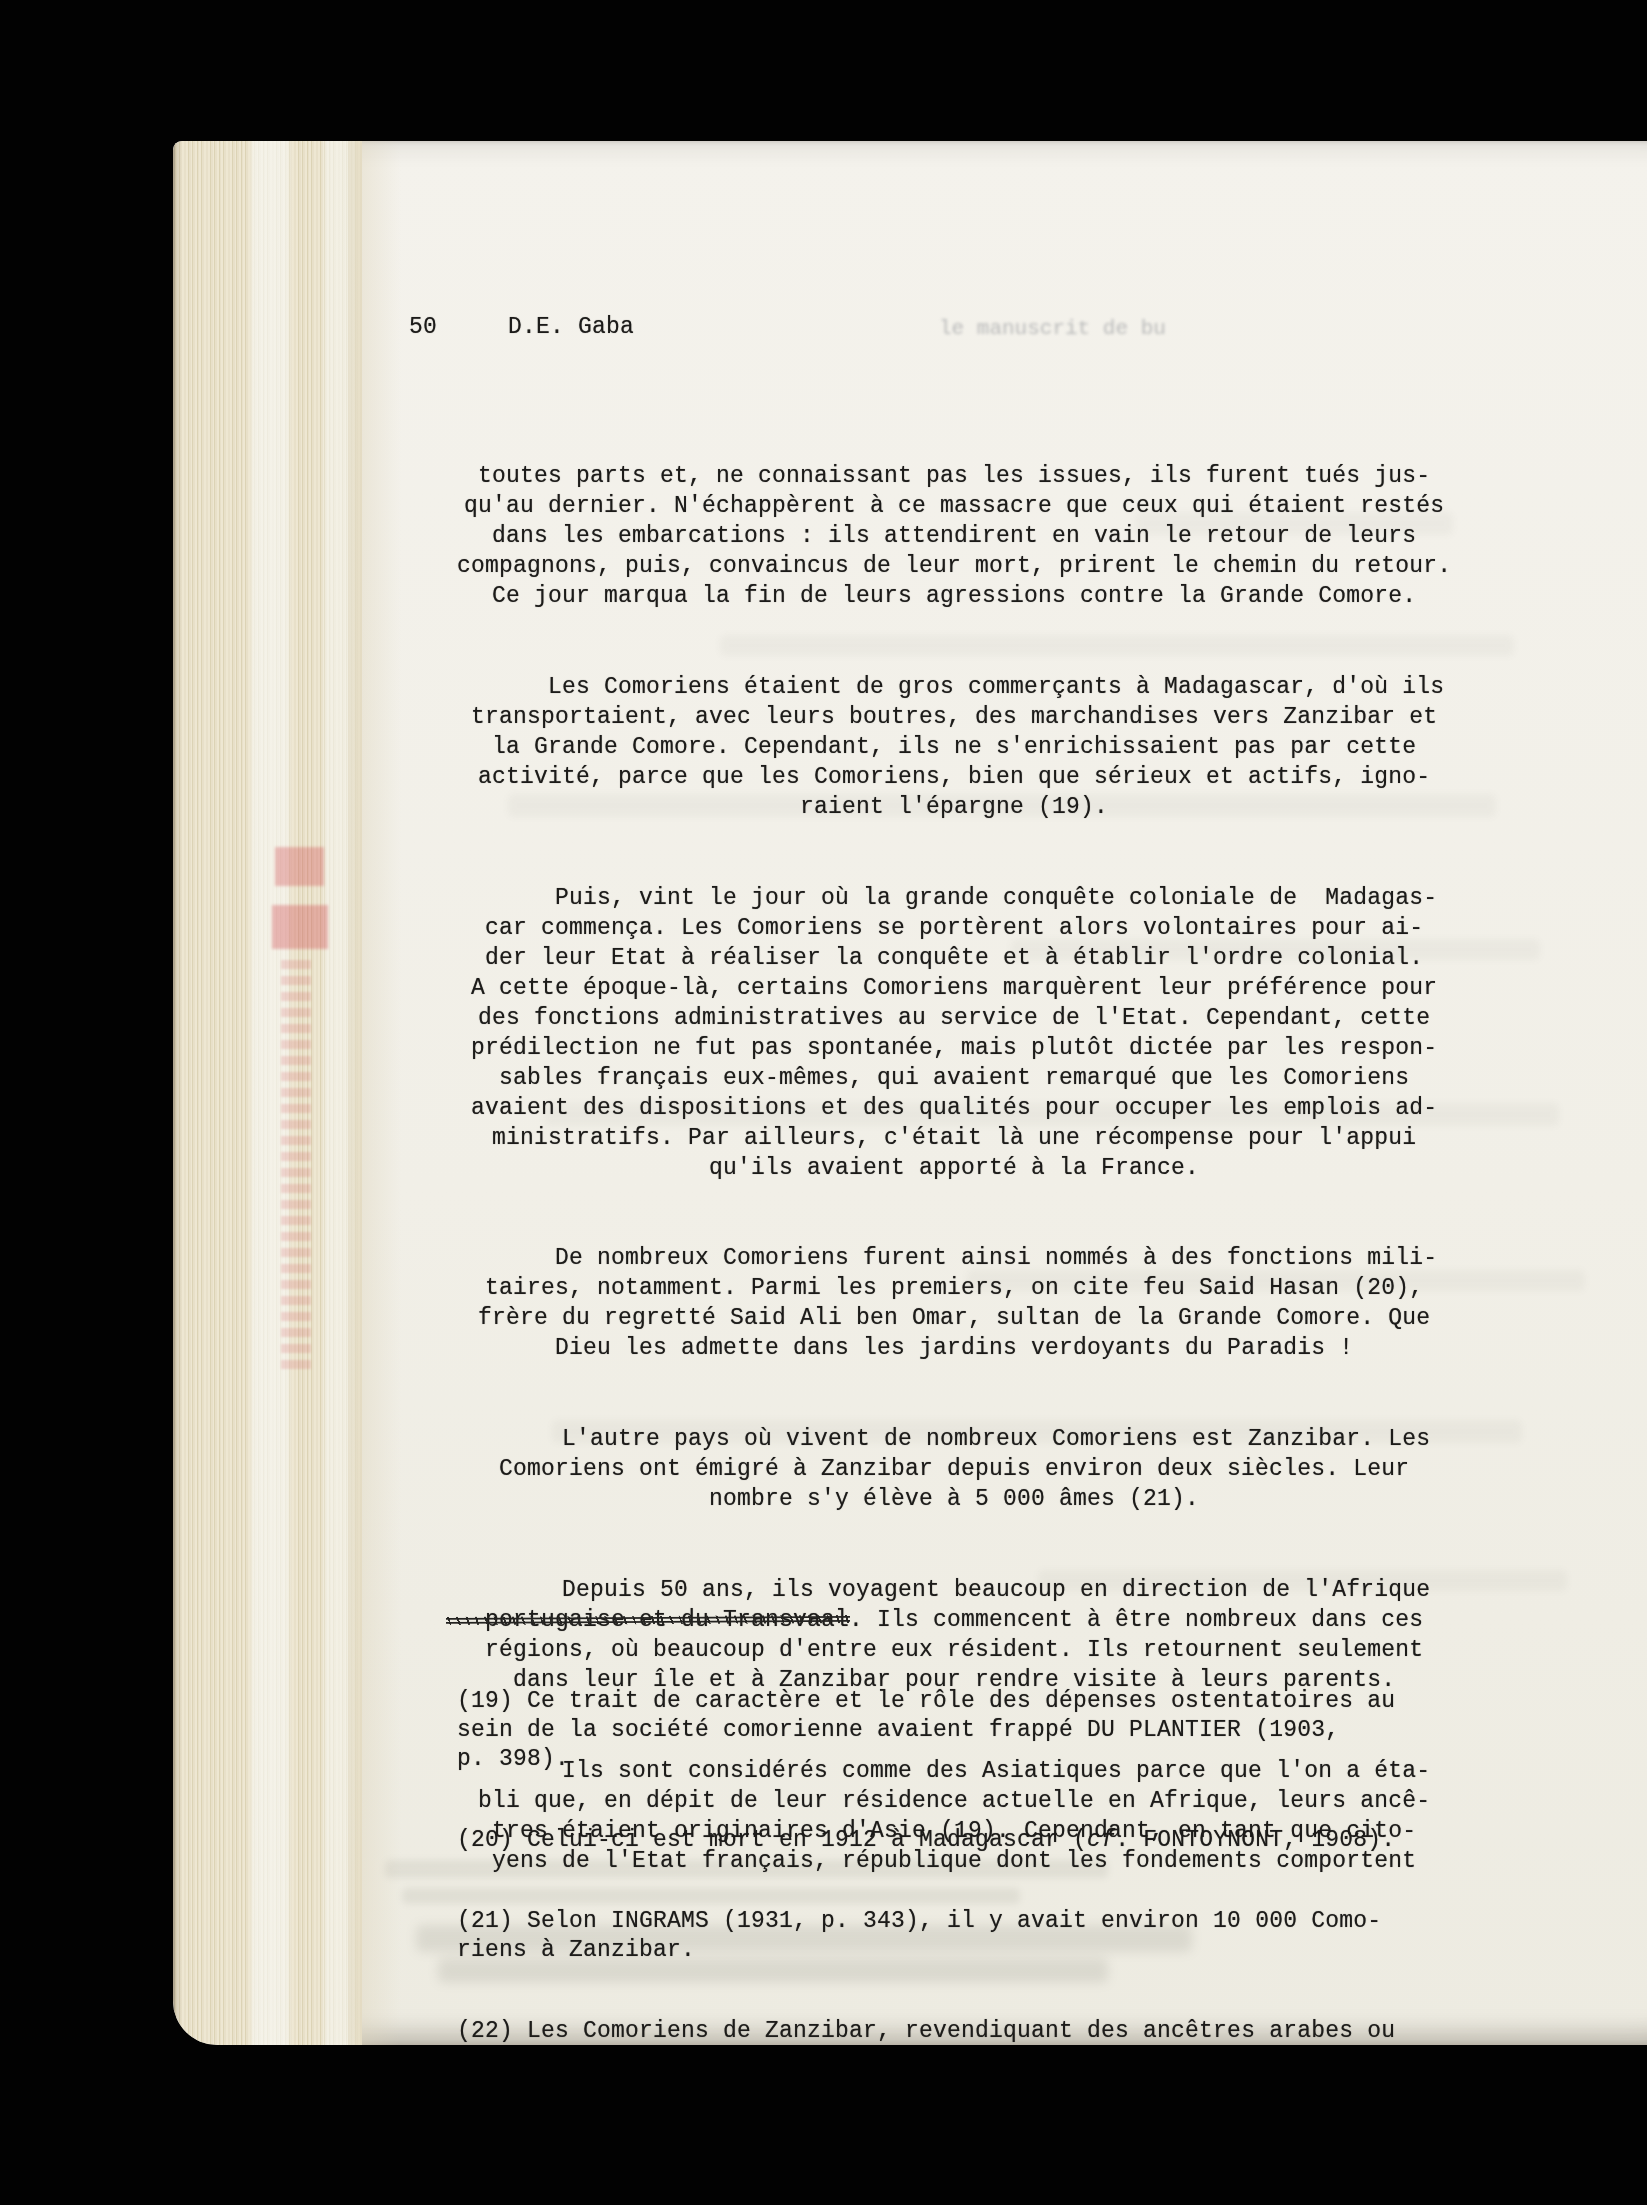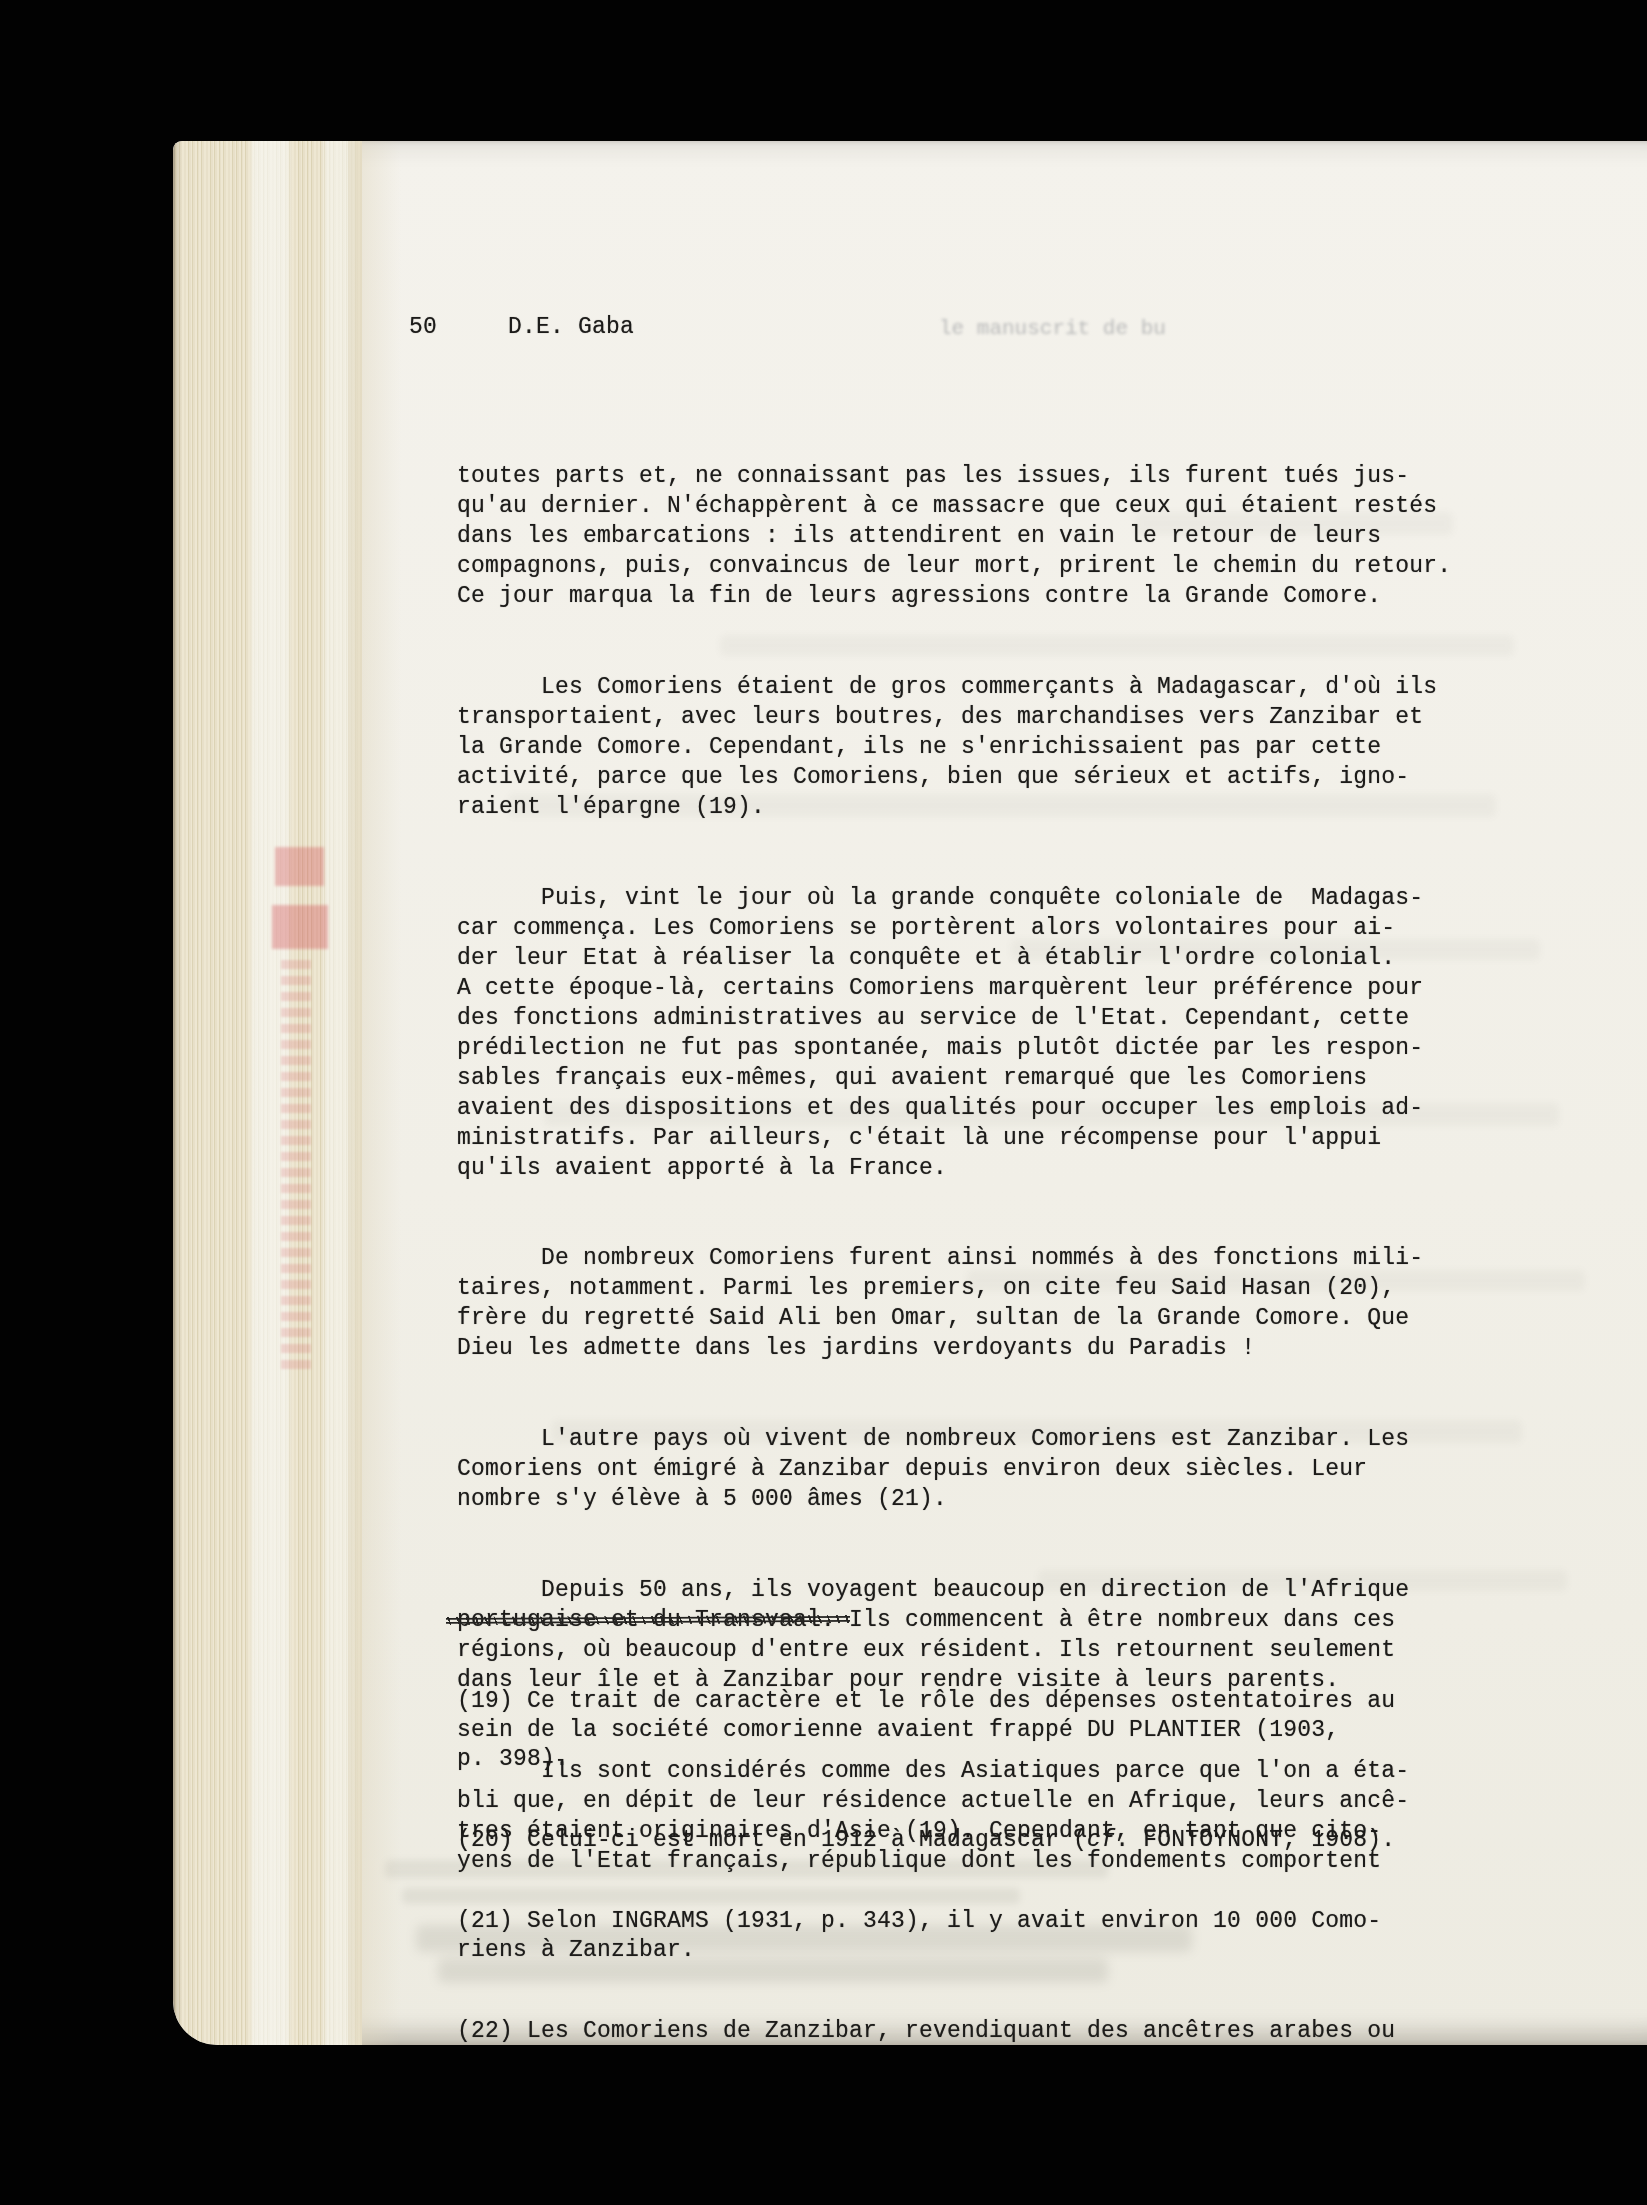--- a/index.html
+++ b/index.html
@@ -39,21 +39,21 @@
   
   .tw{
     color:#1c1b19;
     font-size:23px;
     letter-spacing:0.2px;
     white-space:pre;
     text-shadow:0 0 0.9px rgba(20,20,20,0.55);
   }
   #page-number{position:absolute;left:236px;top:173px;}
   #running-header{position:absolute;left:335px;top:173px;}
-  #body-text{position:absolute;left:284px;top:268px;}
+  #body-text{position:absolute;left:284px;top:268px;text-align:center;}
   #body-text p{margin:0 0 8.8px 0;line-height:30px;}
   #body-text p:last-child{margin-bottom:0;}
   
   #fn-rule{
     position:absolute;left:273px;top:1475px;width:404px;height:8px;
     transform:rotate(-0.3deg);
     background:
       linear-gradient(#242321 0 0) 0 0.9px/100% 1.8px no-repeat,
       linear-gradient(#242321 0 0) 0 5.3px/100% 1.8px no-repeat,
       repeating-linear-gradient(72deg,transparent 0 3.5px,#2b2a27 3.5px 5.3px,transparent 5.3px 8.8px);

